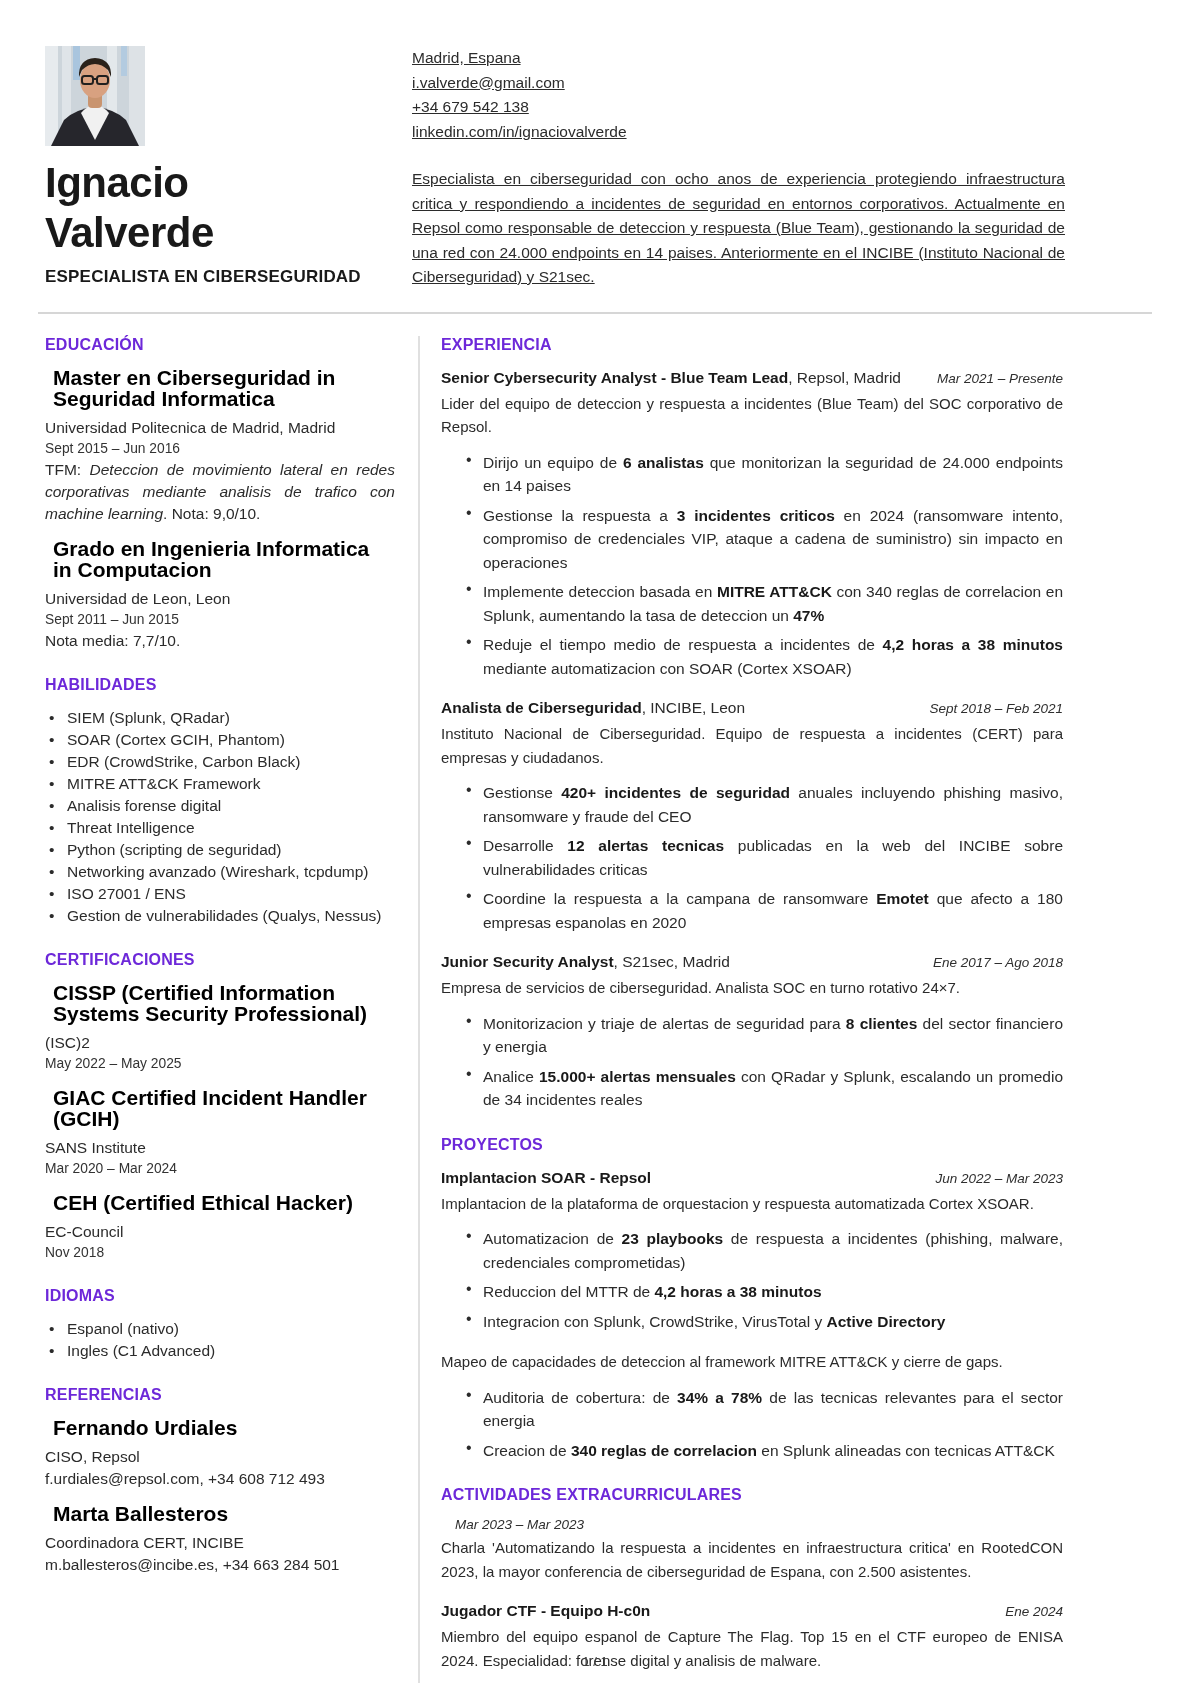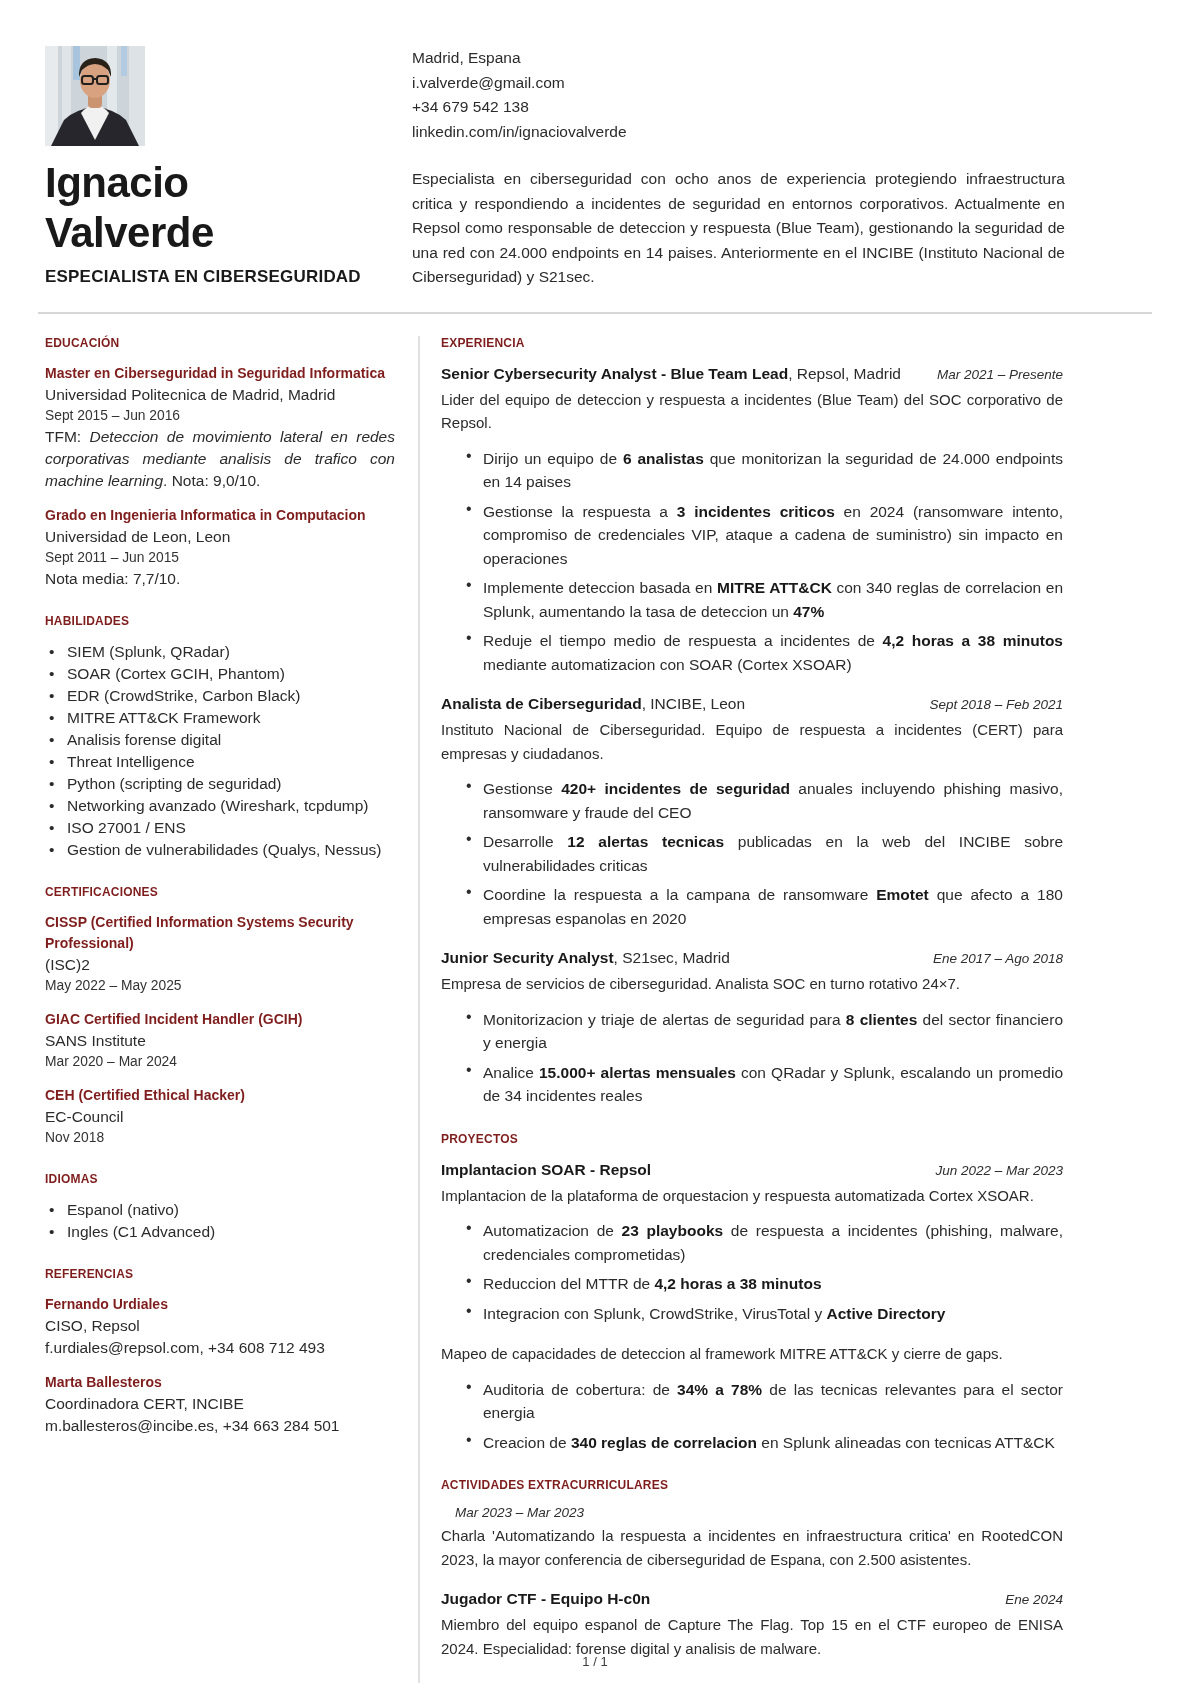--- a/index.html
+++ b/index.html
@@ -9,35 +9,35 @@
     box-sizing:border-box;overflow:hidden;
   }
   
   .header{display:flex;padding:46px 40px 0 45px;}
   .header-left{width:367px;flex-shrink:0;}
   .photo{width:100px;height:100px;overflow:hidden;margin:0 0 12px 0;background:#c9d2d8;}
   .photo svg{display:block;}
   .name{font-size:42px;font-weight:700;color:#191919;line-height:1.18;margin:4px 0 10px 0;
         letter-spacing:-0.5px;max-width:300px;}
   .subtitle{font-size:17px;font-weight:700;color:#191919;letter-spacing:0.2px;}
-  .header-right{width:653px;}
+  .header-right{width:653px;text-decoration:underline;}
   .contact-line{font-size:15.5px;line-height:24.5px;color:#2b2b2b;}
   .summary{margin:23px 0 0 0;font-size:15.5px;line-height:24.5px;text-align:justify;color:#2b2b2b;}
   
   .hrule{height:2px;background:#d6d6d6;margin:22px 38px 0 38px;}
   
   .bodygrid{display:flex;align-items:stretch;padding:22px 0 0 45px;}
   .left-col{width:350px;flex-shrink:0;}
   .v-divider{width:2px;background:#e0e0e0;flex-shrink:0;margin-left:23px;}
   .right-col{width:622px;margin-left:21px;}
-  .sec-h{font-size:12px;font-weight:700;color:#7f1d1d;margin:0 0 13px 0;letter-spacing:0.2px;}
+  .sec-h{font-size:16px;font-weight:700;color:#6d28d9;margin:0 0 13px 0;letter-spacing:0.2px;}
   
   .lsec{margin-bottom:24px;}
   .lentry{margin-bottom:13px;}
-  .l-title{font-size:14px;font-weight:700;color:#7f1d1d;margin:0;line-height:21px;}
+  .l-title{font-size:21px;font-weight:700;color:#000000;margin:8px;line-height:21px;}
   .l-line{font-size:15.5px;line-height:22px;color:#2b2b2b;}
   .i-line{font-size:13.8px;line-height:20px;color:#333333;}
   .l-para{margin:0;font-size:15.5px;line-height:22px;text-align:justify;}
   .dot-list{list-style:none;margin:0;padding:0 0 0 4px;}
   .dot-item{display:flex;font-size:15.5px;line-height:22px;}
   .dot{width:18px;flex-shrink:0;}
   .i{font-style:italic;}
   .b{font-weight:700;color:#191919;}
   
   .rsec{margin-bottom:24px;}

